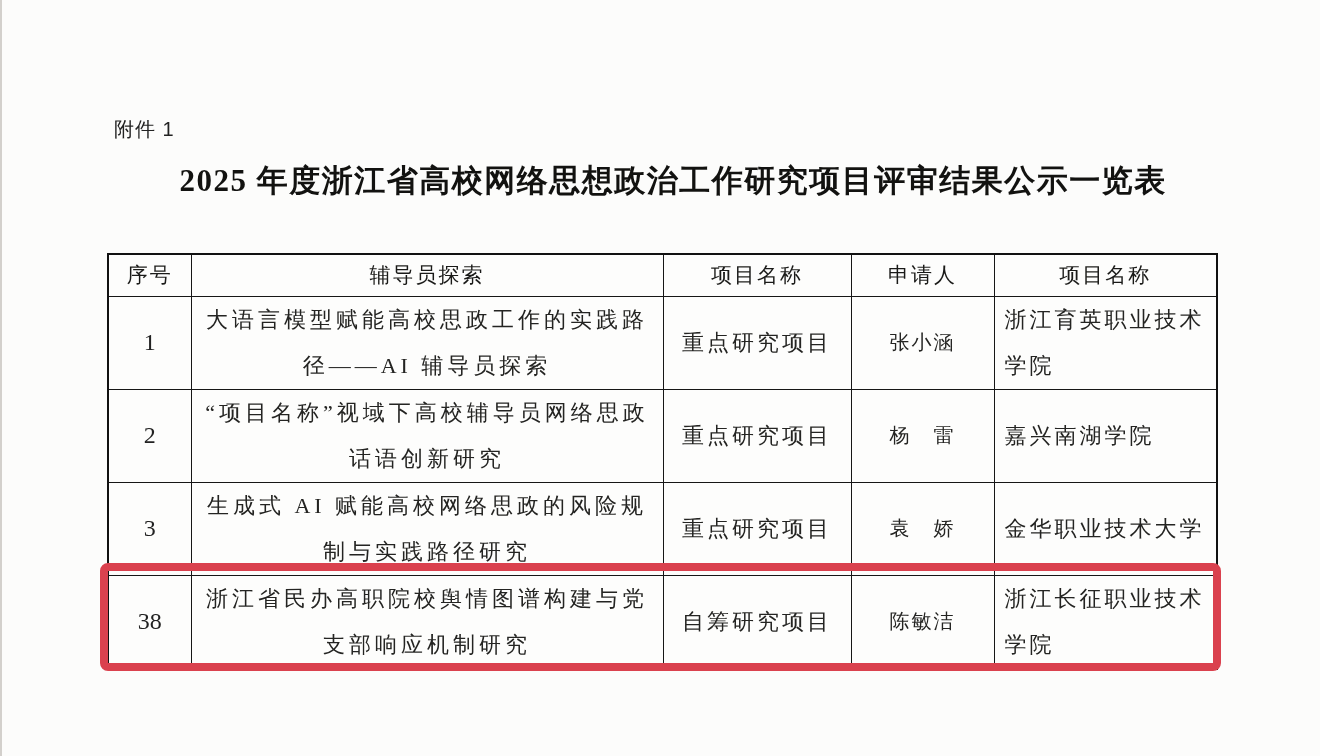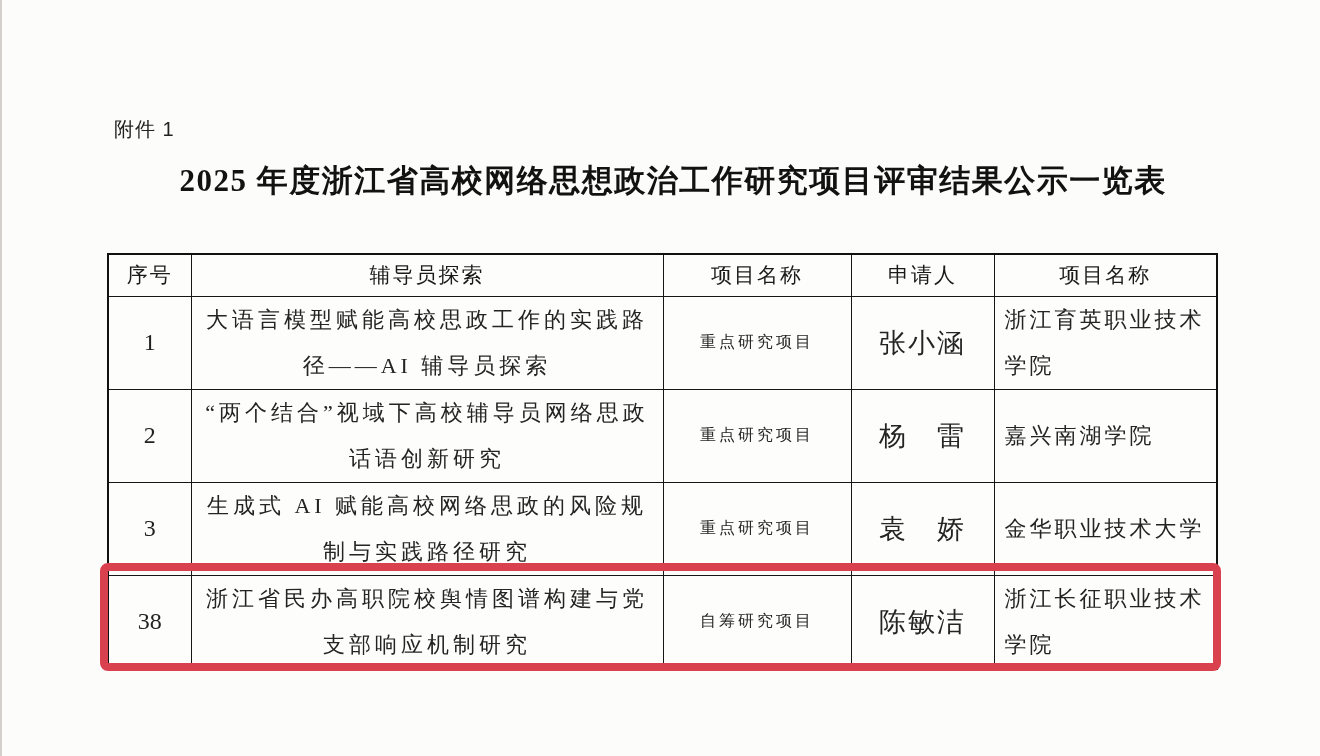--- a/index.html
+++ b/index.html
@@ -71,27 +71,27 @@
   }
   td.c-project {
     font-size: 22px;
     letter-spacing: 4px;
     line-height: 46px;
     padding: 0 12px;
     text-align: center;
     color: #242422;
   }
   td.c-category {
-    font-size: 16px;
+    font-size: 22px;
     letter-spacing: 3px;
     text-align: center;
     color: #242422;
   }
   td.c-applicant {
-    font-size: 27px;
+    font-size: 20px;
     letter-spacing: 2px;
     text-align: center;
     color: #242422;
   }
   td.c-school {
     font-size: 22px;
     letter-spacing: 3px;
     line-height: 46px;
     padding: 0 10px;
     text-align: left;
@@ -138,21 +138,21 @@
     <tbody>
       <tr class="data-row">
         <td class="c-no">1</td>
         <td class="c-project">大语言模型赋能高校思政工作的实践路径——AI 辅导员探索</td>
         <td class="c-category">重点研究项目</td>
         <td class="c-applicant">张小涵</td>
         <td class="c-school">浙江育英职业技术学院</td>
       </tr>
       <tr class="data-row">
         <td class="c-no">2</td>
-        <td class="c-project">“两个结合”视域下高校辅导员网络思政话语创新研究</td>
+        <td class="c-project">“项目名称”视域下高校辅导员网络思政话语创新研究</td>
         <td class="c-category">重点研究项目</td>
         <td class="c-applicant">杨　雷</td>
         <td class="c-school">嘉兴南湖学院</td>
       </tr>
       <tr class="data-row">
         <td class="c-no">3</td>
         <td class="c-project">生成式 AI 赋能高校网络思政的风险规制与实践路径研究</td>
         <td class="c-category">重点研究项目</td>
         <td class="c-applicant">袁　娇</td>
         <td class="c-school">金华职业技术大学</td>

